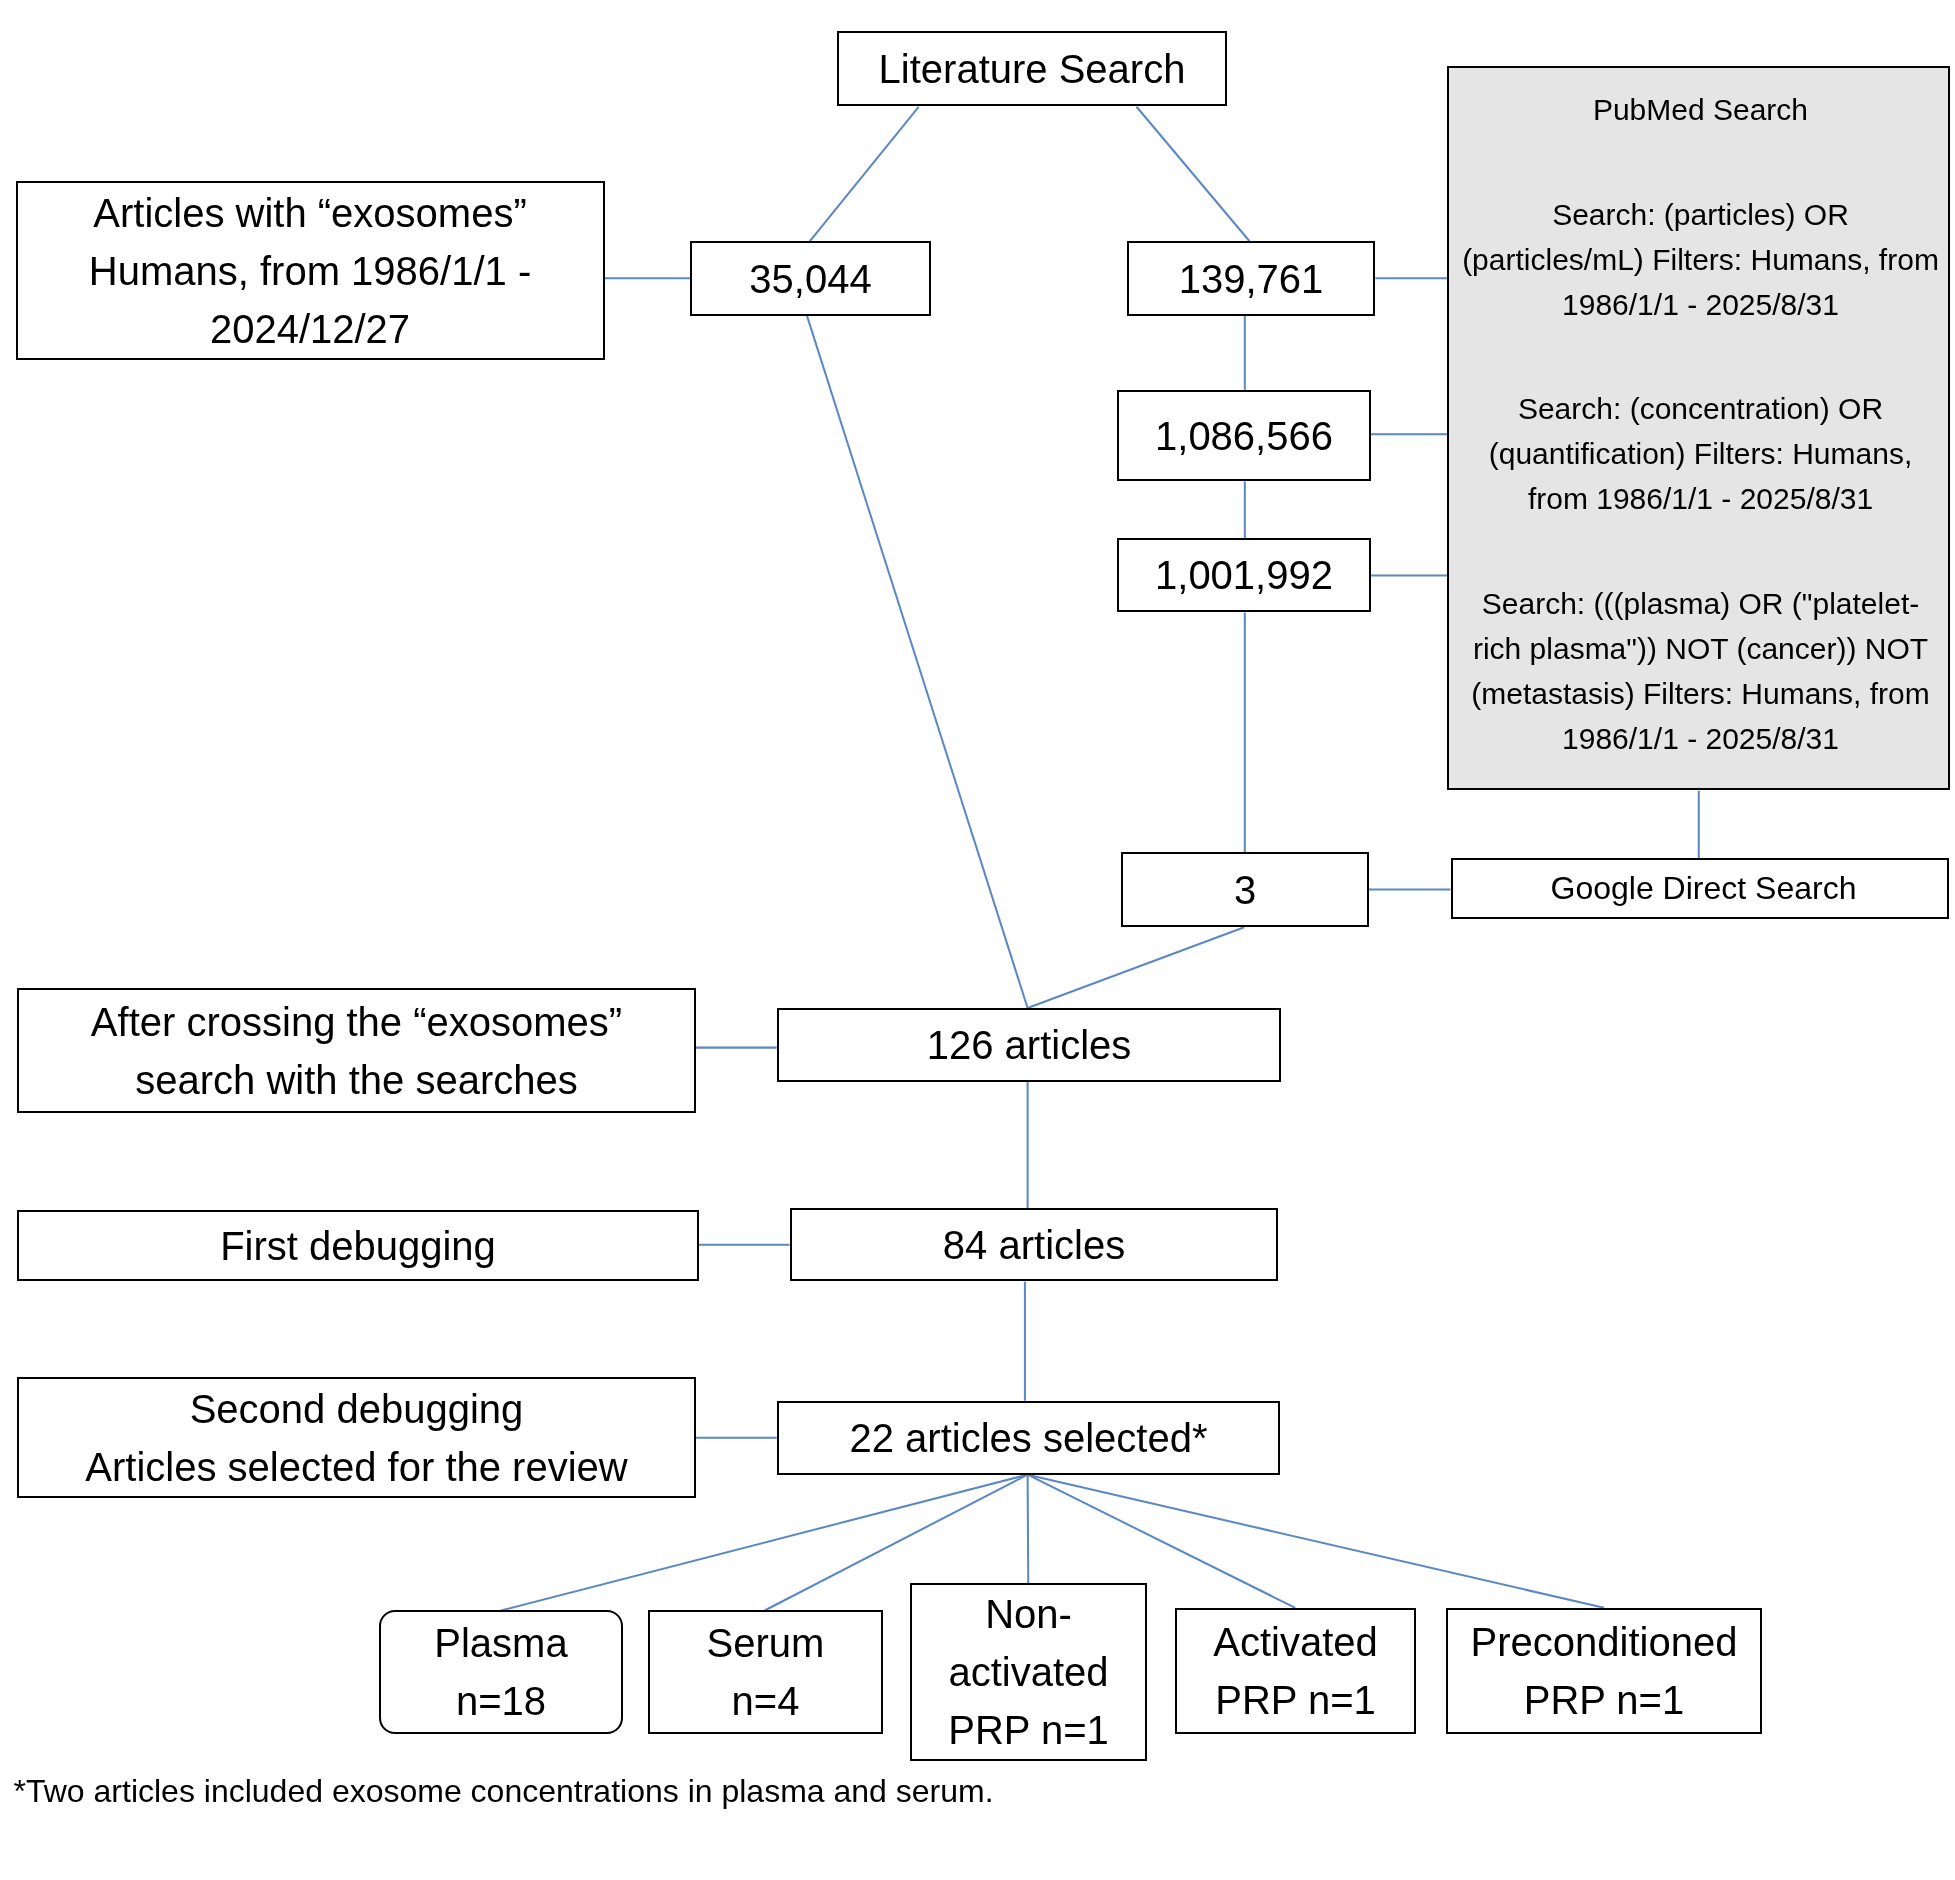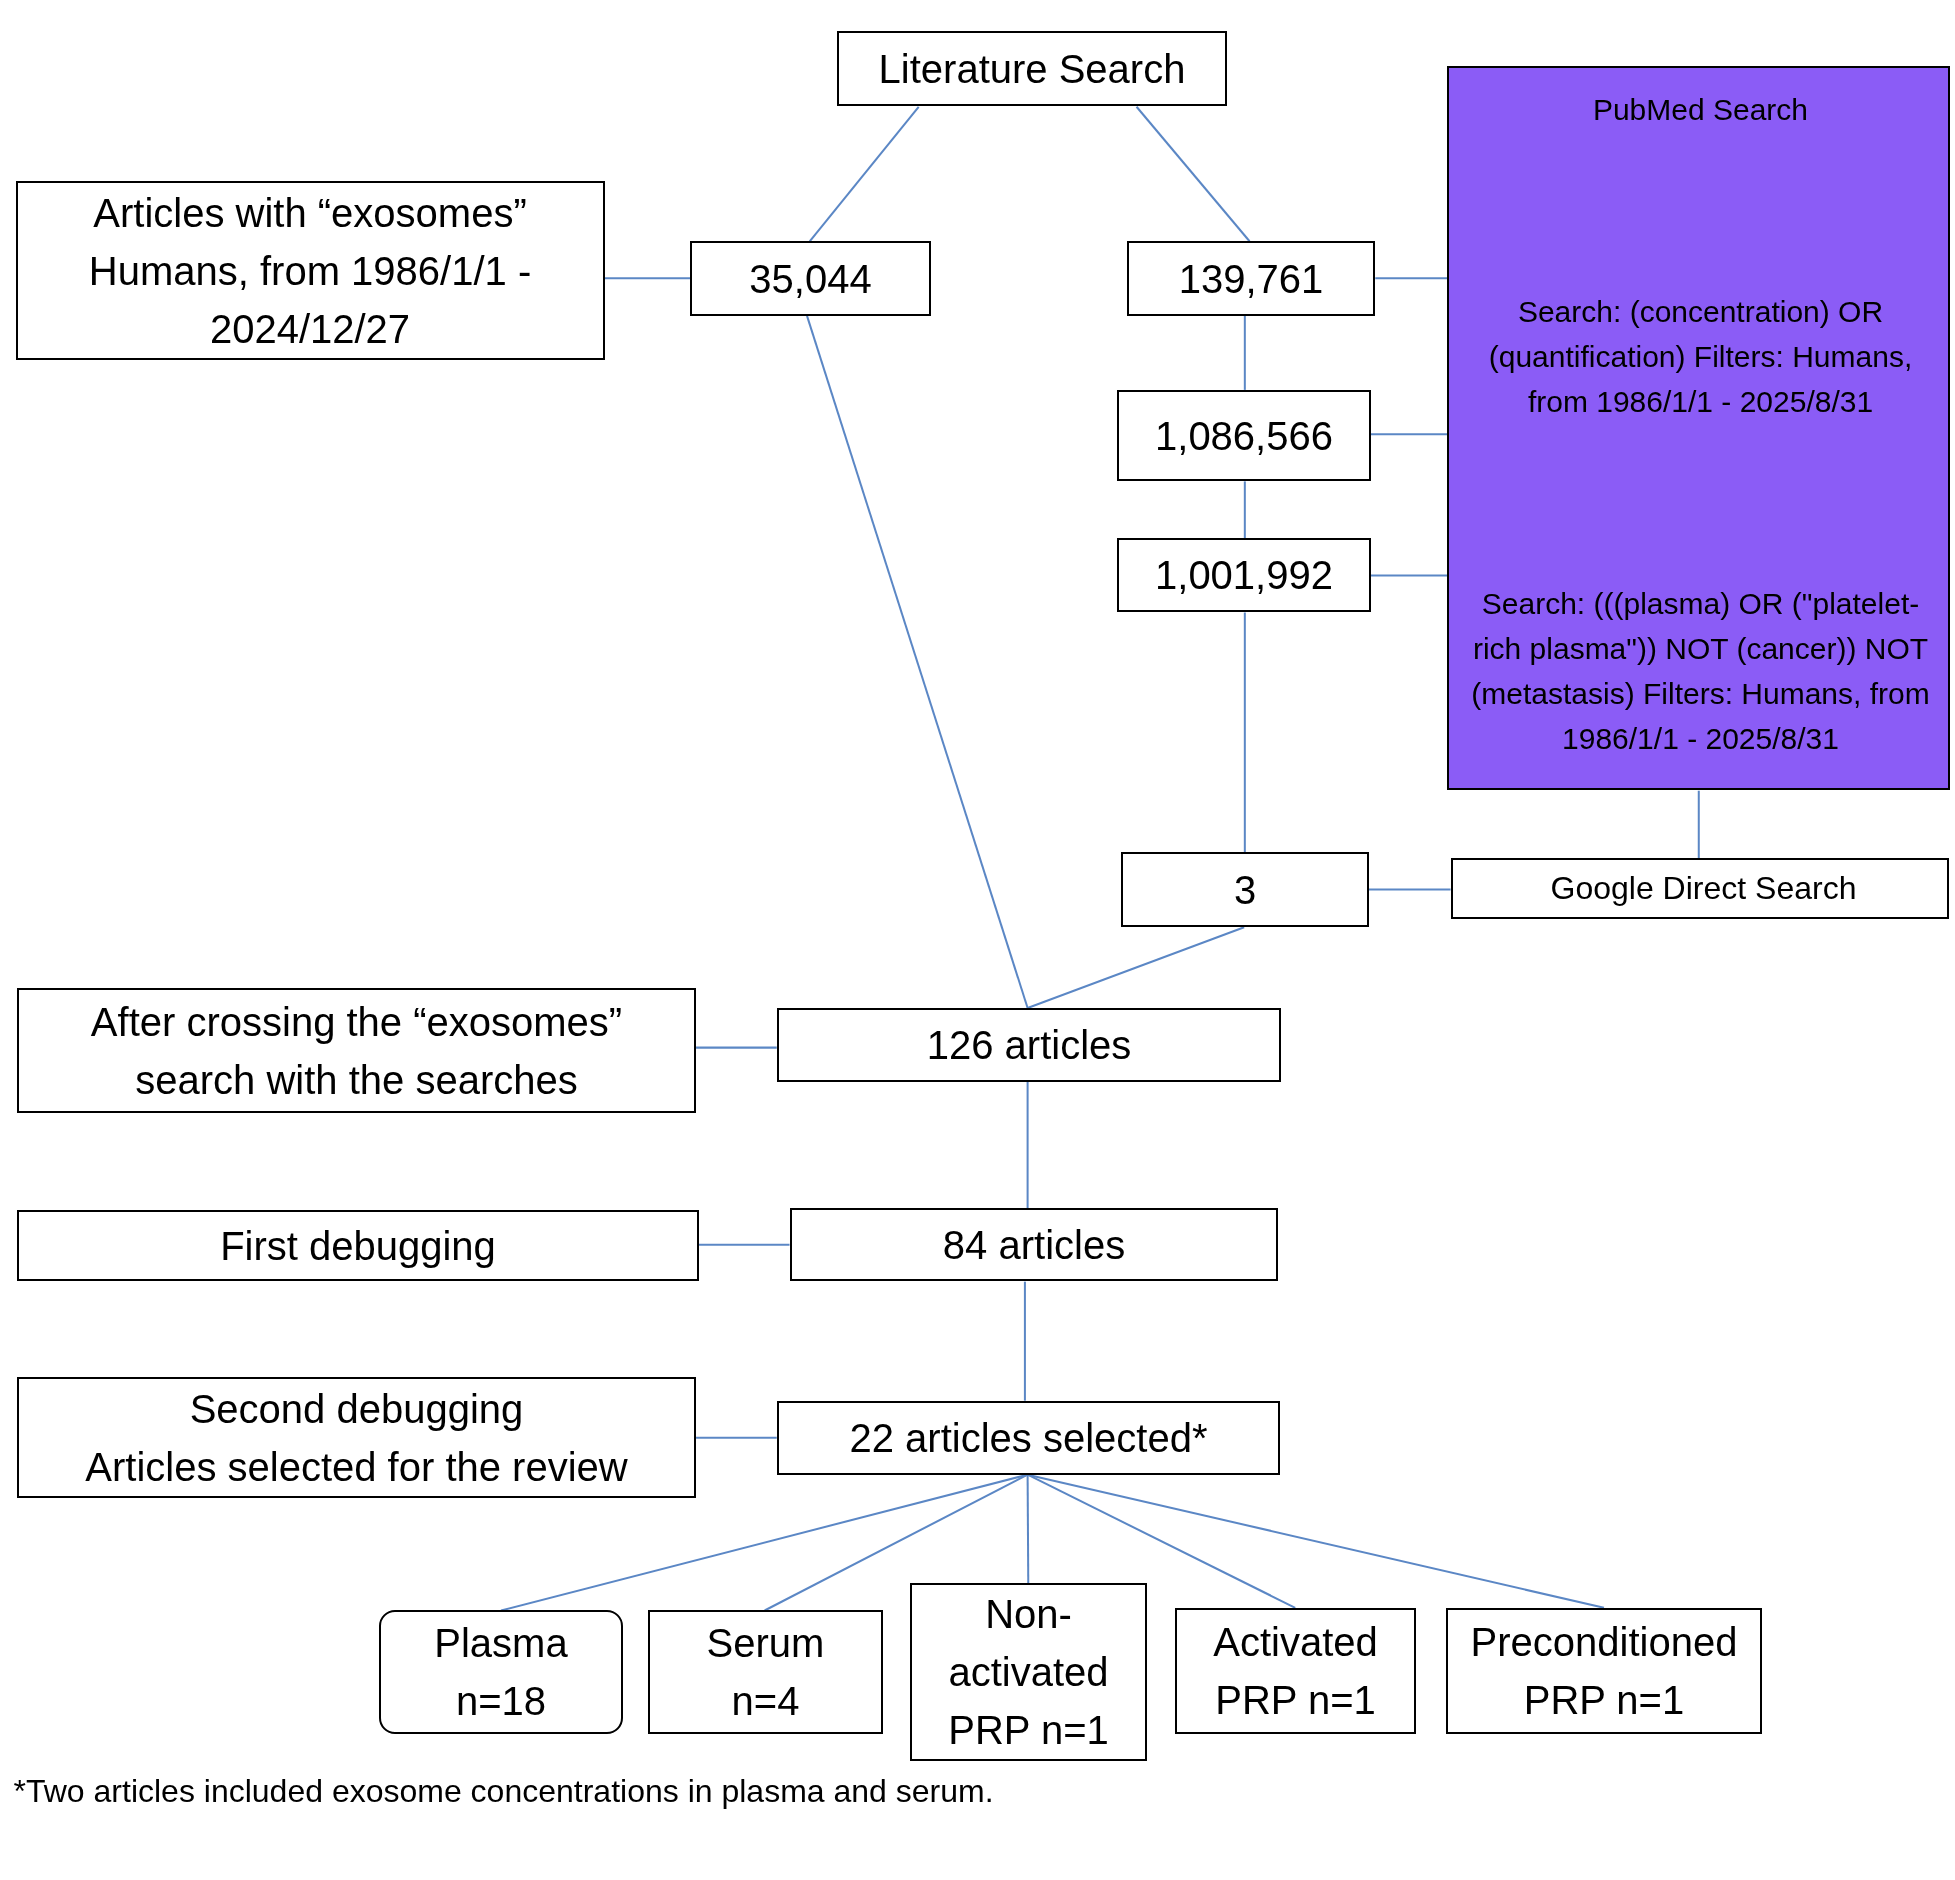--- a/index.html
+++ b/index.html
@@ -27,21 +27,21 @@
     text-align: center;
     white-space: pre-line;
     font-size: 40px;
     line-height: 1.45;
     box-sizing: border-box;
   }
   .box.small { font-size: 32px; line-height: 1.4; }
   .pubmed {
     position: absolute;
     border: 2.7px solid #000000;
-    background: #8b5cf6;
+    background: #e5e5e5;
     box-sizing: border-box;
     display: flex;
     flex-direction: column;
     justify-content: space-between;
     text-align: center;
     font-size: 30px;
     line-height: 1.5;
     padding: 19px 8px 27px 12px;
   }
   .pubmed .p { white-space: normal; }
@@ -91,20 +91,21 @@
   <div class="box" style="left:15.5px; top:164px; width:589px; height:179px;">Articles with “exosomes”
 Humans, from 1986/1/1 -
 2024/12/27</div>
 
   <div class="box" style="left:690px; top:224px; width:241px; height:75px;">35,044</div>
 
   <div class="box" style="left:1127px; top:224px; width:248px; height:75px;">139,761</div>
 
   <div class="pubmed" style="left:1447px; top:49px; width:503px; height:724px;">
     <div class="p">PubMed Search</div>
+    <div class="p">Search: (particles) OR (particles/mL) Filters: Humans, from 1986/1/1 - 2025/8/31</div>
     <div class="p">Search: (concentration) OR (quantification) Filters: Humans, from 1986/1/1 - 2025/8/31</div>
     <div class="p">Search: (((plasma) OR ("platelet-rich plasma")) NOT (cancer)) NOT (metastasis) Filters: Humans, from 1986/1/1 - 2025/8/31</div>
   </div>
 
   <div class="box" style="left:1117px; top:373px; width:254px; height:91px;">1,086,566</div>
 
   <div class="box" style="left:1117px; top:521px; width:254px; height:74px;">1,001,992</div>
 
   <div class="box" style="left:1121px; top:835px; width:248px; height:75px;">3</div>
 

